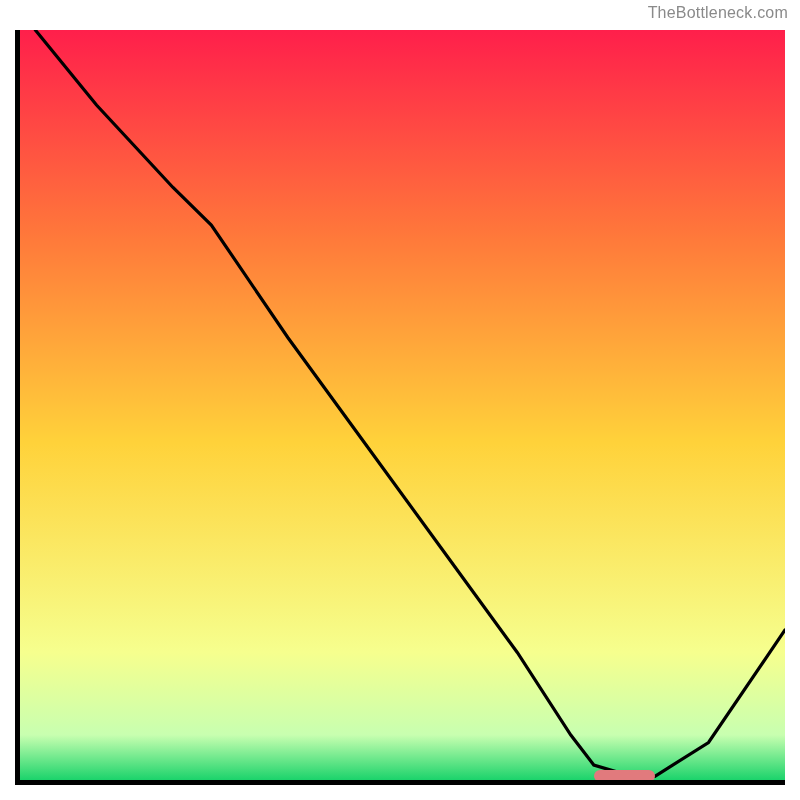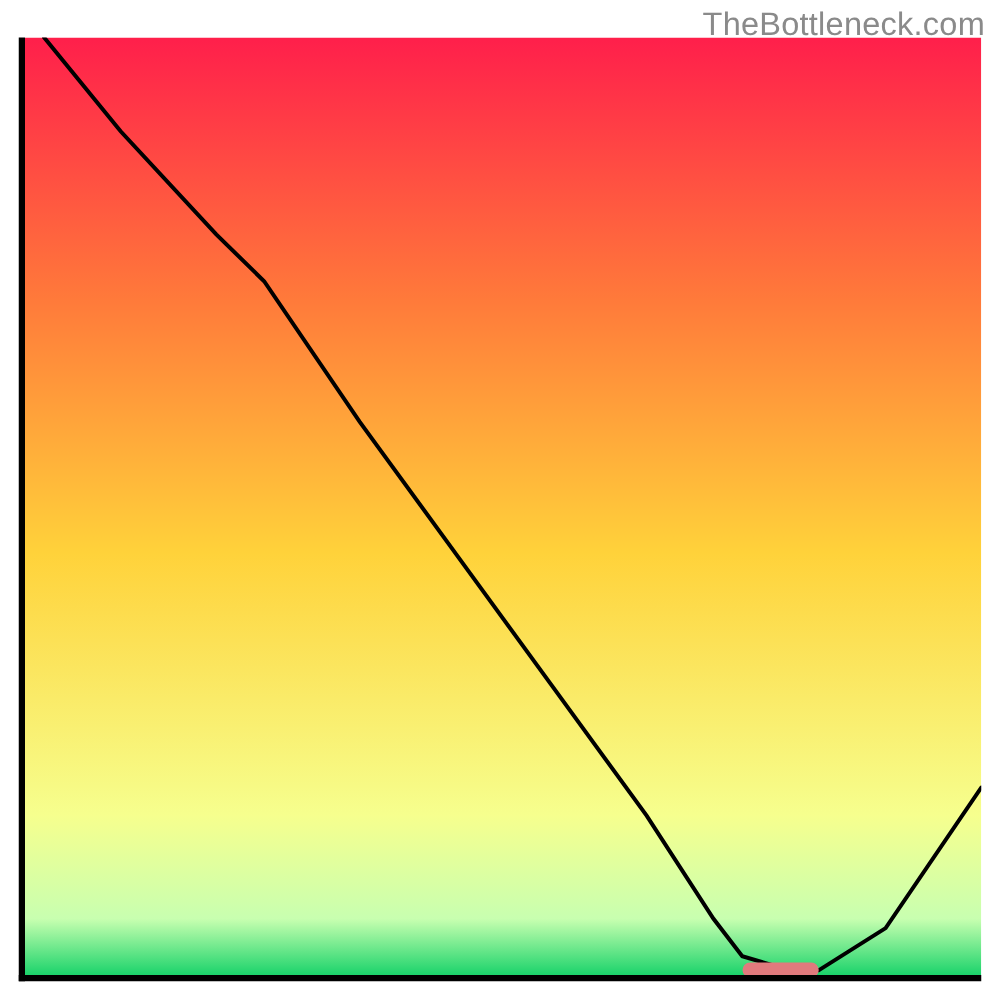--- a/index.html
+++ b/index.html
@@ -40,21 +40,21 @@
     left: 0;
     bottom: 0;
     width: 770px;
     height: 5px;
   }
   .watermark {
     position: absolute;
     top: 4px;
     right: 12px;
     color: #8a8a8a;
-    font-size: 26px;
+    font-size: 16px;
     letter-spacing: 0.2px;
   }
   .curve {
     position: absolute;
     left: 0;
     top: 0;
   }
   .marker {
     position: absolute;
     background: #e17a7d;

